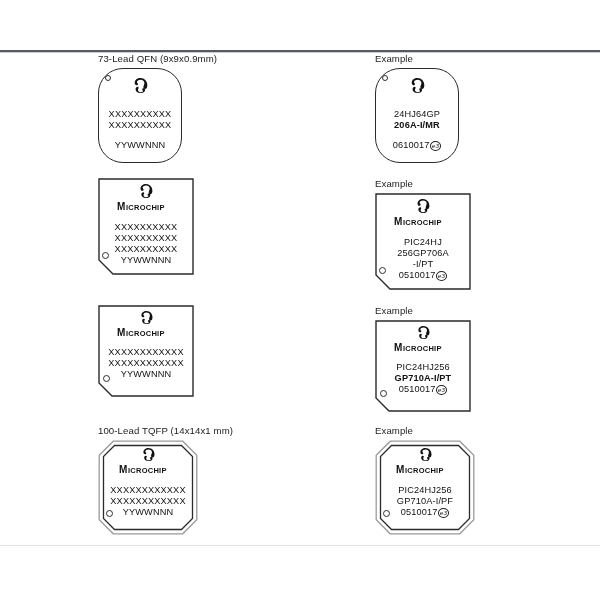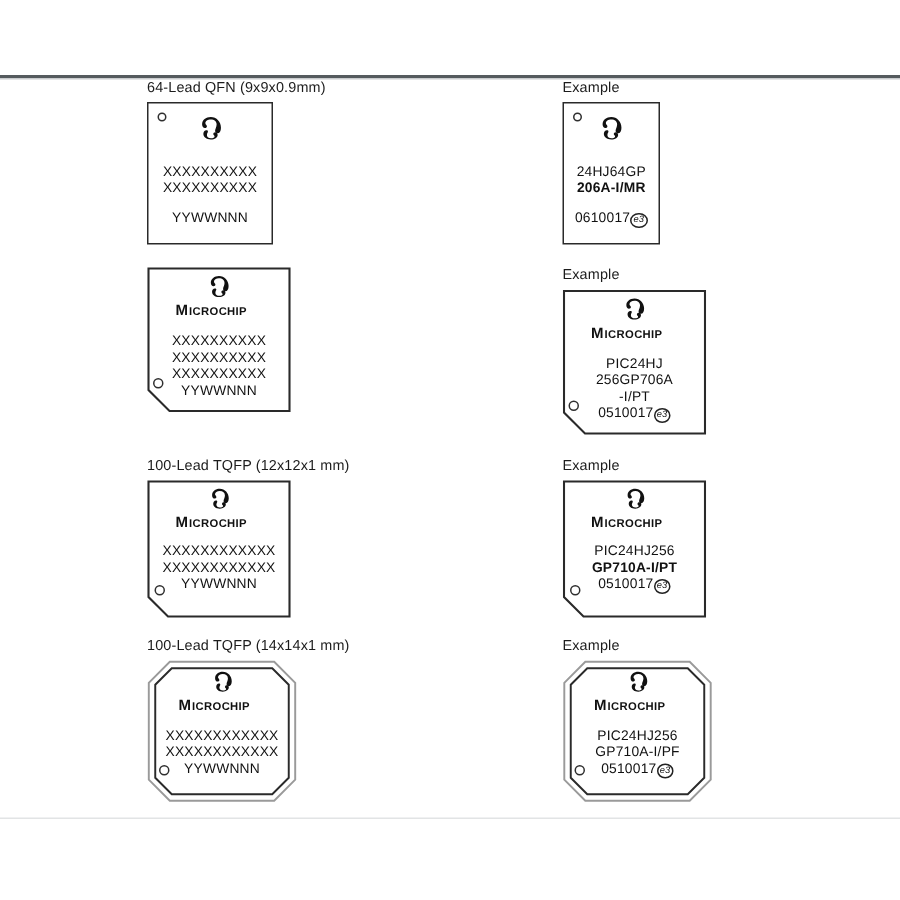--- a/index.html
+++ b/index.html
@@ -66,20 +66,21 @@
     color: #1c1c1c;
     margin-bottom: 3px;
     letter-spacing: .1px;
   }
 
   
   .pkg {
     position: relative;
     background: #ffffff;
     box-sizing: border-box;
+    border-radius: 25px;
   }
   
   .pkg.square {
     border: 1.4px solid #2a2a2a;
   }
   
   .pkg.chamfer-bl {
     border: none;
     background: transparent;
   }
@@ -152,40 +153,40 @@
 <body>
 
 <div id="page">
 
   <div class="rule-top"></div>
   <div class="rule-bottom"></div>
 
   <div id="sheet">
       <div class="prow" style="top:0px;">
     <div class="col-left">
-      <div class="cap">64-Lead QFN (9x9x0.9mm)</div>
+      <div class="cap">73-Lead QFN (9x9x0.9mm)</div>
       <div class="pkg square" style="width:84px;height:95px;">
 
       <div class="content">
         <span class="dot" style="left:6px;top:6px;width:6px;height:6px;"></span>
         <div class="logo-wrap" style="top:8px;">
                 <svg class="logo-mark" width="17" height="17" viewBox="0 0 100 100" aria-hidden="true">
     <path fill="#111" d="M50 6c-19 0-34 12-34 28 0 9 5 15 11 15 5 0 8-3 8-7 0-6-6-6-6-12 0-8 9-14 21-14 14 0 23 8 23 19 0 10-6 17-6 25 0 6 4 10 10 10 8 0 13-9 13-22C90 25 73 6 50 6z"></path>
     <path fill="#111" d="M33 58c-7 0-12 6-12 14 0 13 12 22 29 22 16 0 27-8 27-18 0-6-4-10-9-10-5 0-8 3-8 7 0 5 5 5 5 9 0 4-6 7-14 7-9 0-16-5-16-12 0-7 4-11 4-14 0-3-2-5-6-5z"></path>
   </svg>
               </div>
         <div class="mark xs" style="top:40px;">XXXXXXXXXX</div>
               <div class="mark xs" style="top:51px;">XXXXXXXXXX</div>
               <div class="mark xs" style="top:71px;">YYWWNNN</div>
       </div>
     </div>
     </div>
     <div class="col-right">
       <div class="cap">Example</div>
-      <div class="pkg square" style="width:65px;height:95px;">
+      <div class="pkg square" style="width:84px;height:95px;">
 
       <div class="content">
         <span class="dot" style="left:6px;top:6px;width:6px;height:6px;"></span>
         <div class="logo-wrap" style="top:8px;">
                 <svg class="logo-mark" width="17" height="17" viewBox="0 0 100 100" aria-hidden="true">
     <path fill="#111" d="M50 6c-19 0-34 12-34 28 0 9 5 15 11 15 5 0 8-3 8-7 0-6-6-6-6-12 0-8 9-14 21-14 14 0 23 8 23 19 0 10-6 17-6 25 0 6 4 10 10 10 8 0 13-9 13-22C90 25 73 6 50 6z"></path>
     <path fill="#111" d="M33 58c-7 0-12 6-12 14 0 13 12 22 29 22 16 0 27-8 27-18 0-6-4-10-9-10-5 0-8 3-8 7 0 5 5 5 5 9 0 4-6 7-14 7-9 0-16-5-16-12 0-7 4-11 4-14 0-3-2-5-6-5z"></path>
   </svg>
               </div>
         <div class="mark xs" style="top:40px;">24HJ64GP</div>
@@ -241,21 +242,20 @@
         <div class="mark xs" style="top:44px;text-align:center;">PIC24HJ</div>
               <div class="mark xs" style="top:55px;">256GP706A</div>
               <div class="mark xs" style="top:66px;">-I/PT</div>
               <div class="mark xs" style="top:77px;">0510017<span class="e3">e3</span></div>
       </div>
     </div>
     </div>
   </div>
       <div class="prow" style="top:252px;">
     <div class="col-left">
-      <div class="cap">100-Lead TQFP (12x12x1 mm)</div>
       <div class="pkg chamfer-bl" style="width:96px;height:92px;">
       <svg class="shape" width="96" height="92" viewBox="0 0 96 92" preserveAspectRatio="none">
      <polygon points="1,1 95,1 95,91 14,91 1,78" fill="#fff" stroke="#2a2a2a" stroke-width="1.4" stroke-linejoin="miter"></polygon>
   </svg>
       <div class="content">
         <span class="dot" style="left:5px;top:70px;width:7px;height:7px;"></span>
         <div class="logo-wrap" style="top:5px;">
         <svg class="logo-mark" width="15" height="15" viewBox="0 0 100 100" aria-hidden="true">
     <path fill="#111" d="M50 6c-19 0-34 12-34 28 0 9 5 15 11 15 5 0 8-3 8-7 0-6-6-6-6-12 0-8 9-14 21-14 14 0 23 8 23 19 0 10-6 17-6 25 0 6 4 10 10 10 8 0 13-9 13-22C90 25 73 6 50 6z"></path>
     <path fill="#111" d="M33 58c-7 0-12 6-12 14 0 13 12 22 29 22 16 0 27-8 27-18 0-6-4-10-9-10-5 0-8 3-8 7 0 5 5 5 5 9 0 4-6 7-14 7-9 0-16-5-16-12 0-7 4-11 4-14 0-3-2-5-6-5z"></path>

